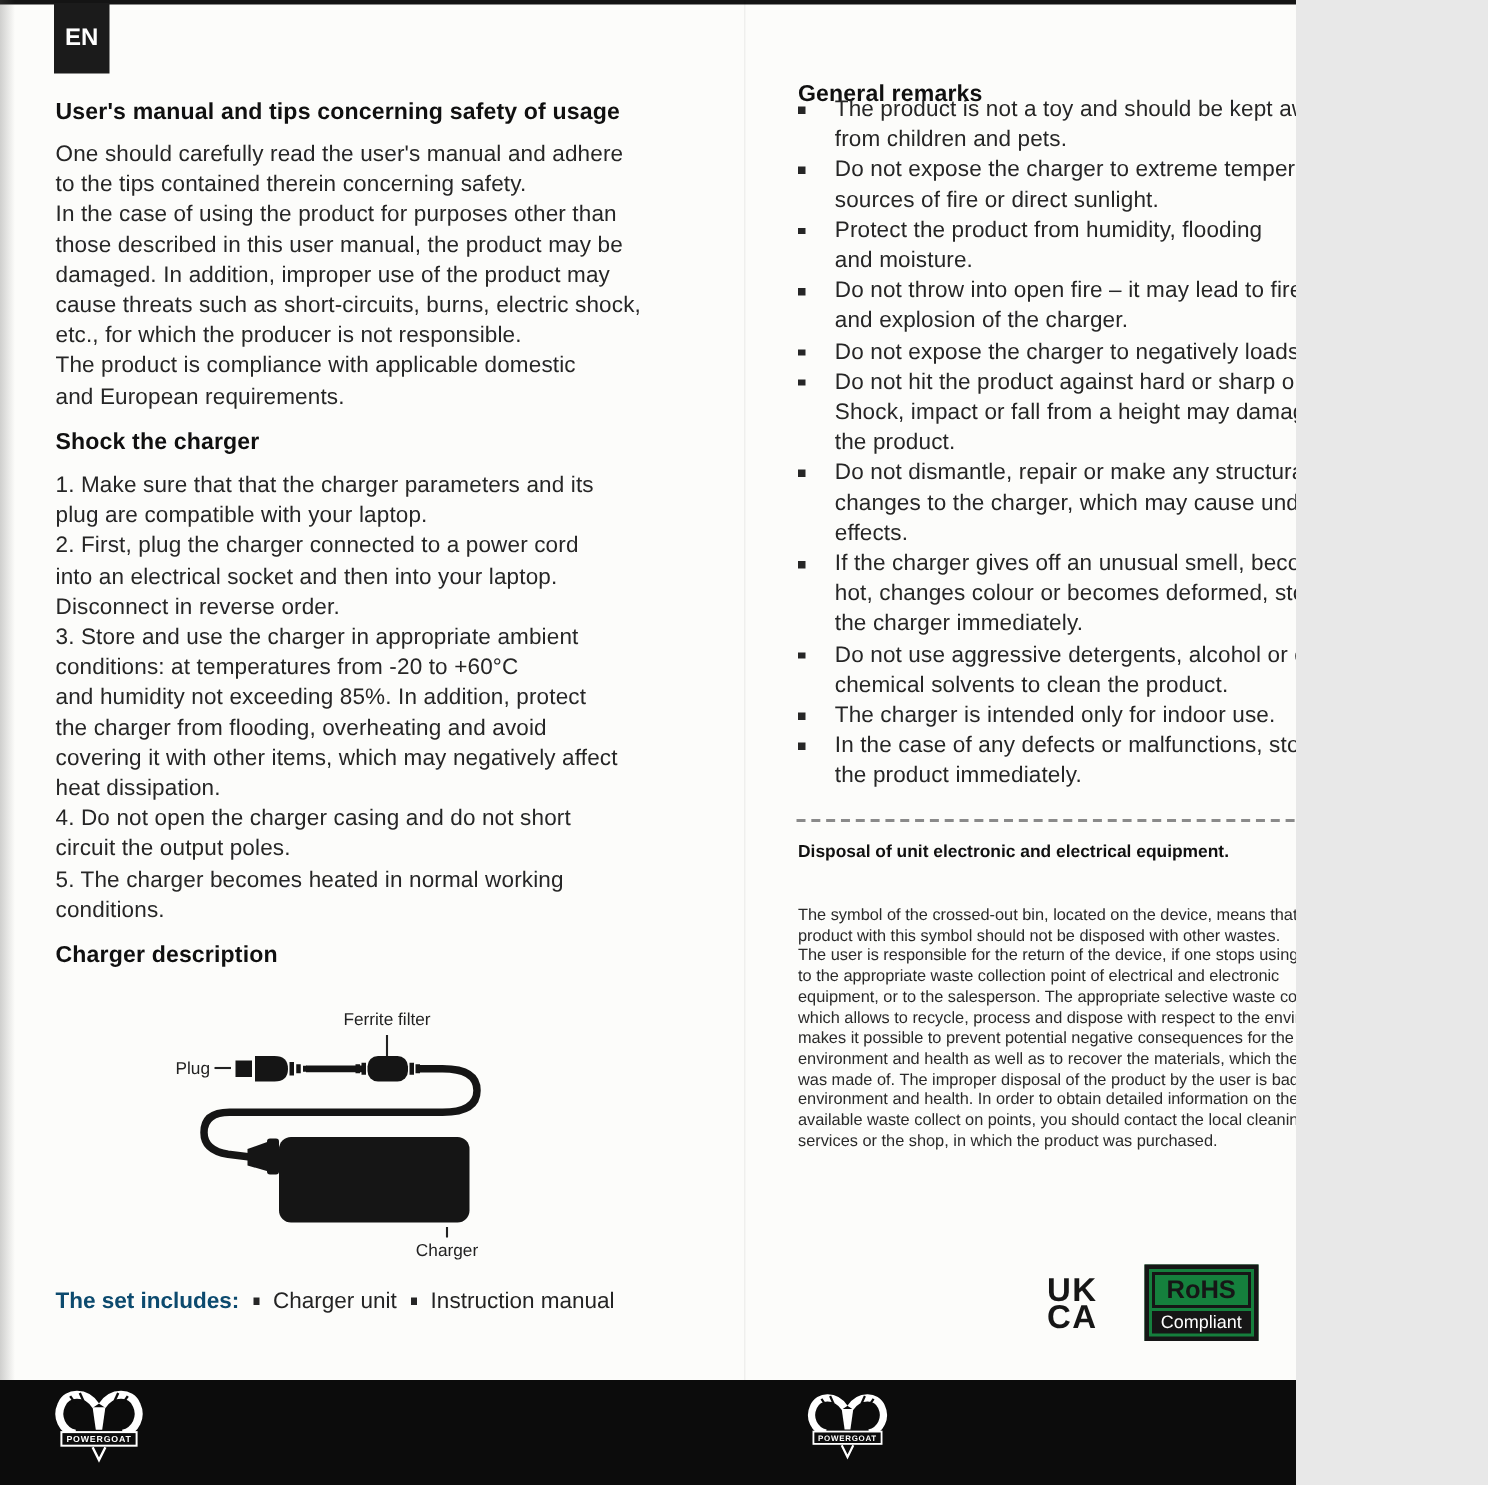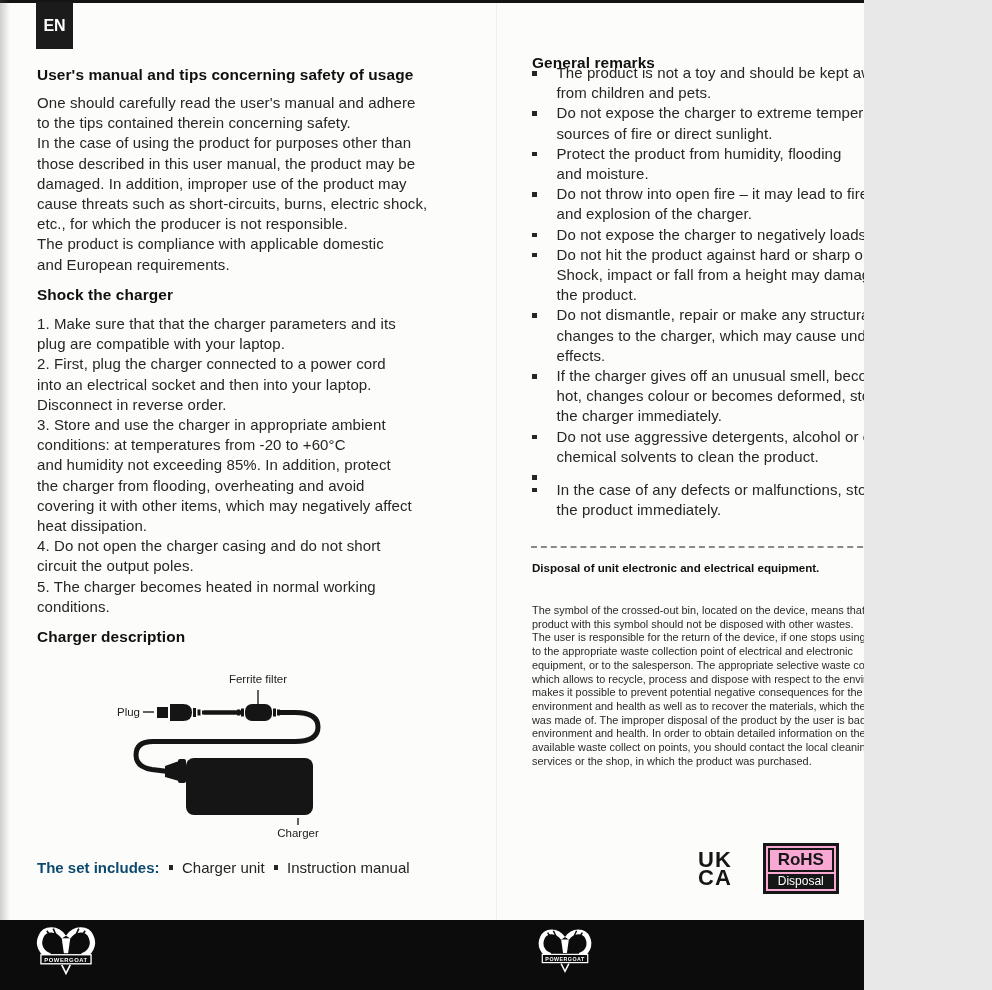--- a/index.html
+++ b/index.html
@@ -36,21 +36,21 @@
   .sq  { width:4.5px; height:4.5px; background:#262626; display:inline-block; }
 
   .divider { position:absolute; top:546px; left:531px; width:421px; border-top:2px dashed #8a8a8a; }
   .disp-head { position:absolute; top:561px; left:532px; font-size:11.6px; font-weight:bold; color:#101010; }
   .disp-body { position:absolute; top:580px; left:532px; width:435px; font-size:10.9px; line-height:13.7px;
                color:#2a2a2a; white-space:pre-line;margin-top:24px; }
 
   
   .badges { position:absolute; top:843px; left:698px; display:flex; align-items:center; gap:31px; }
   .ukca { font-weight:bold; font-size:22px; line-height:18px; letter-spacing:1px; color:#161616; text-align:center; }
-  .rohs { border:3px solid #161616; background:#f9a8d4; width:76px; }
+  .rohs { border:3px solid #161616; background:#15803d; width:76px; }
   .rohs-top { border:2px solid #161616; margin:2px 2px 0 2px; text-align:center; font-weight:bold;
               font-size:17px; line-height:20px; color:#161616; }
   .rohs-bottom { background:#161616; color:#fff; margin:2px; text-align:center; font-size:12px; line-height:15px; }
   .recycle { font-family:"DejaVu Sans",sans-serif; font-size:37px; color:#141414; line-height:38px; }
 
   
   .footer { position:absolute; top:920px; left:0; width:992px; height:70px; background:#0c0c0c; }
   .goat-1 { position:absolute; top:923px; left:34px; }
   .goat-2 { position:absolute; top:925px; left:536px; }
 </style>
@@ -186,20 +186,21 @@
 hot, changes colour or becomes deformed, stop using
 the charger immediately.</span>
       </li>
     <li>
         <span class="blt"></span>
         <span class="body-txt">Do not use aggressive detergents, alcohol or other
 chemical solvents to clean the product.</span>
       </li>
     <li>
         <span class="blt"></span>
+        <span class="body-txt">The charger is intended only for indoor use.</span>
       </li>
     <li>
         <span class="blt"></span>
         <span class="body-txt">In the case of any defects or malfunctions, stop using
 the product immediately.</span>
       </li>
   </ul>
 
   <div class="divider"></div>
   <div class="disp-head">Disposal of unit electronic and electrical equipment.</div>
@@ -216,21 +217,21 @@
 available waste collect on points, you should contact the local cleaning
 services or the shop, in which the product was purchased.</div>
 
   <div class="badges">
     <div class="ukca">
       <div>UK</div>
       <div>CA</div>
     </div>
     <div class="rohs">
       <div class="rohs-top">RoHS</div>
-      <div class="rohs-bottom">Disposal</div>
+      <div class="rohs-bottom">Compliant</div>
     </div>
     <svg width="46" height="34" viewBox="0 0 46 34">
       <path d="M18 5 A12.5 12.5 0 1 0 18 29" fill="none" stroke="#1a1a1a" stroke-width="6"></path>
       <path d="M43 5 A12.5 12.5 0 1 0 43 29" fill="none" stroke="#1a1a1a" stroke-width="6"></path>
       <line x1="30" y1="17" x2="40" y2="17" stroke="#1a1a1a" stroke-width="6"></line>
     </svg>
     <span class="recycle">♻</span>
     <svg width="40" height="46" viewBox="0 0 40 46">
       <rect x="9" y="10" width="22" height="3" fill="none" stroke="#1a1a1a" stroke-width="1.6"></rect>
       <rect x="16" y="6" width="8" height="3" fill="none" stroke="#1a1a1a" stroke-width="1.6"></rect>

